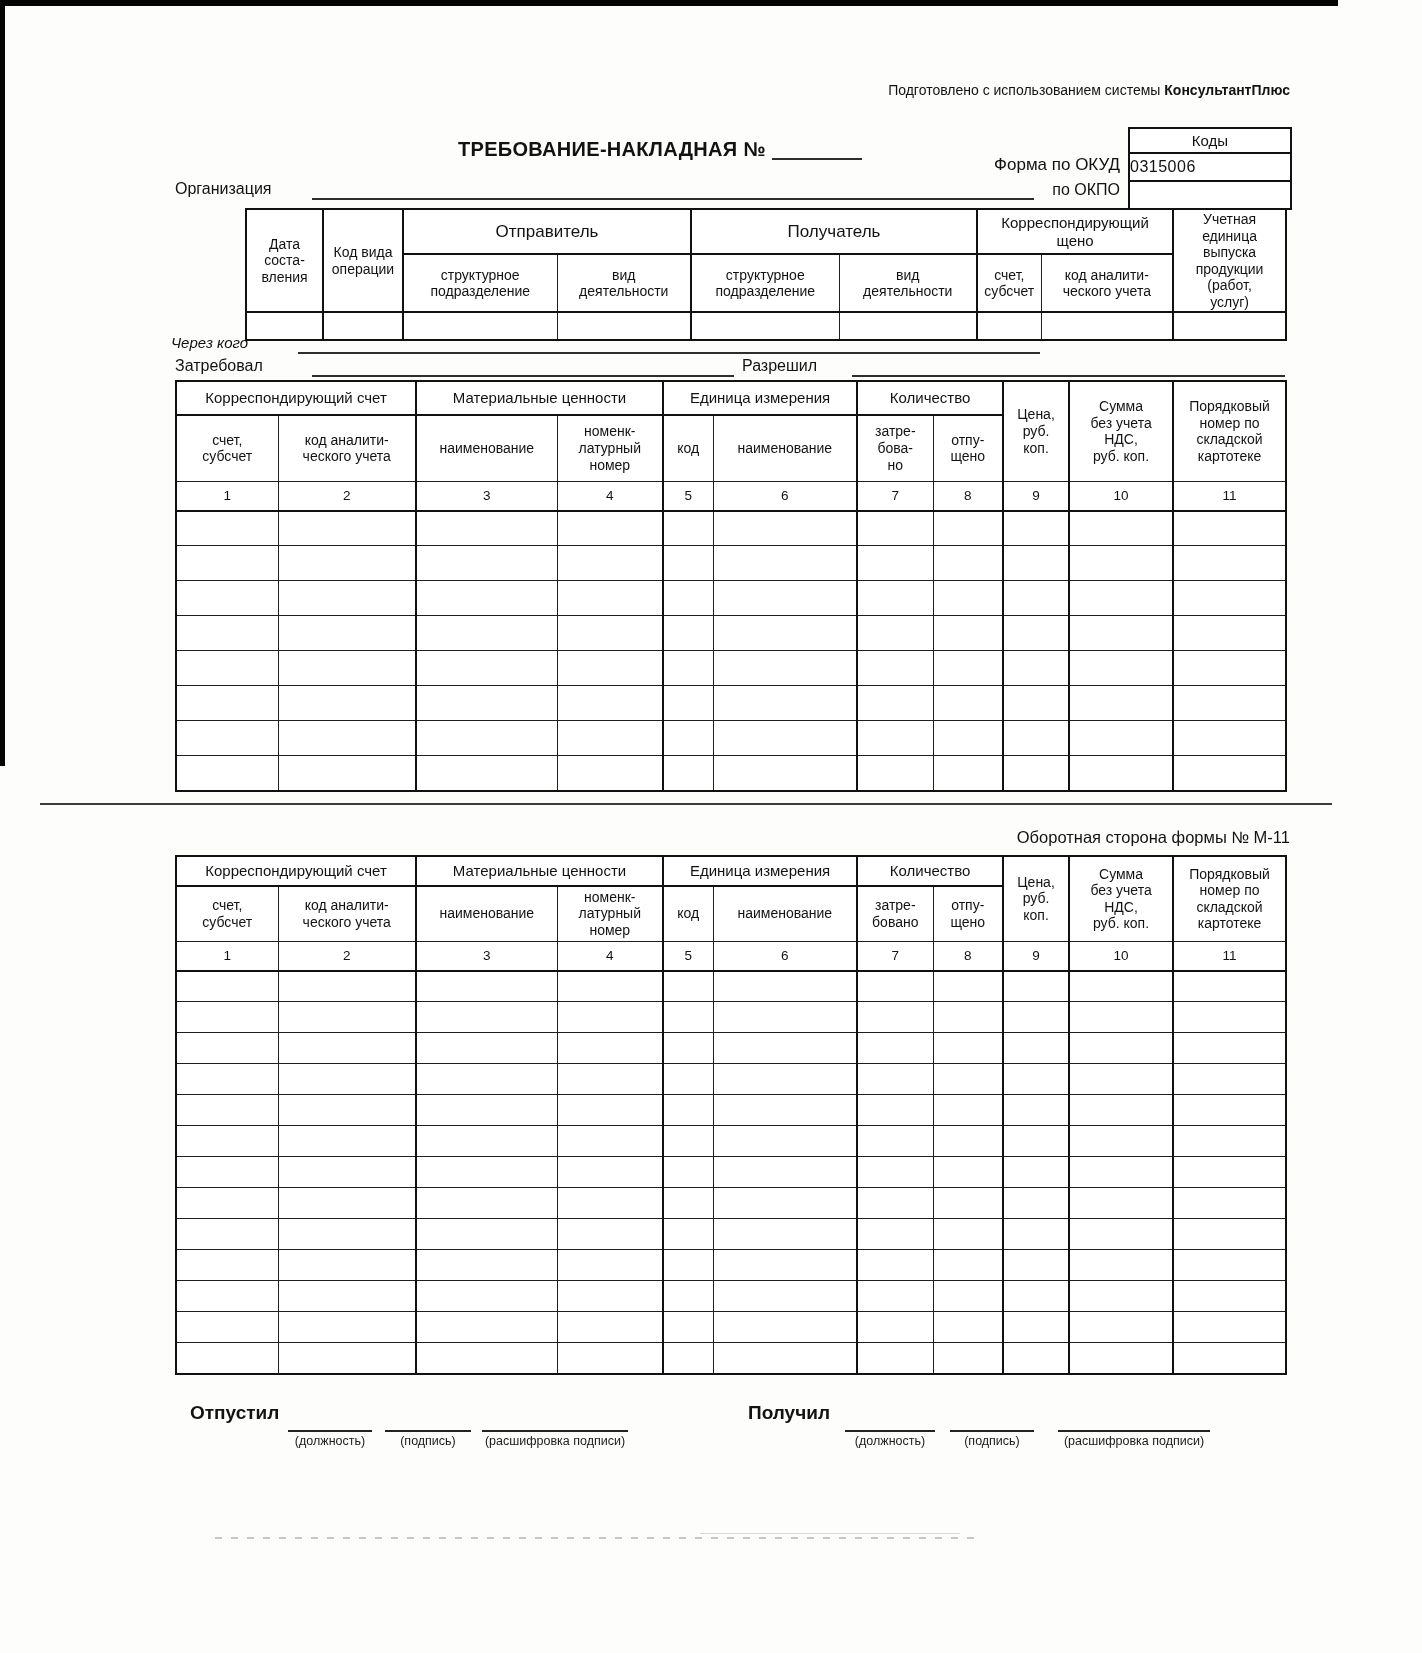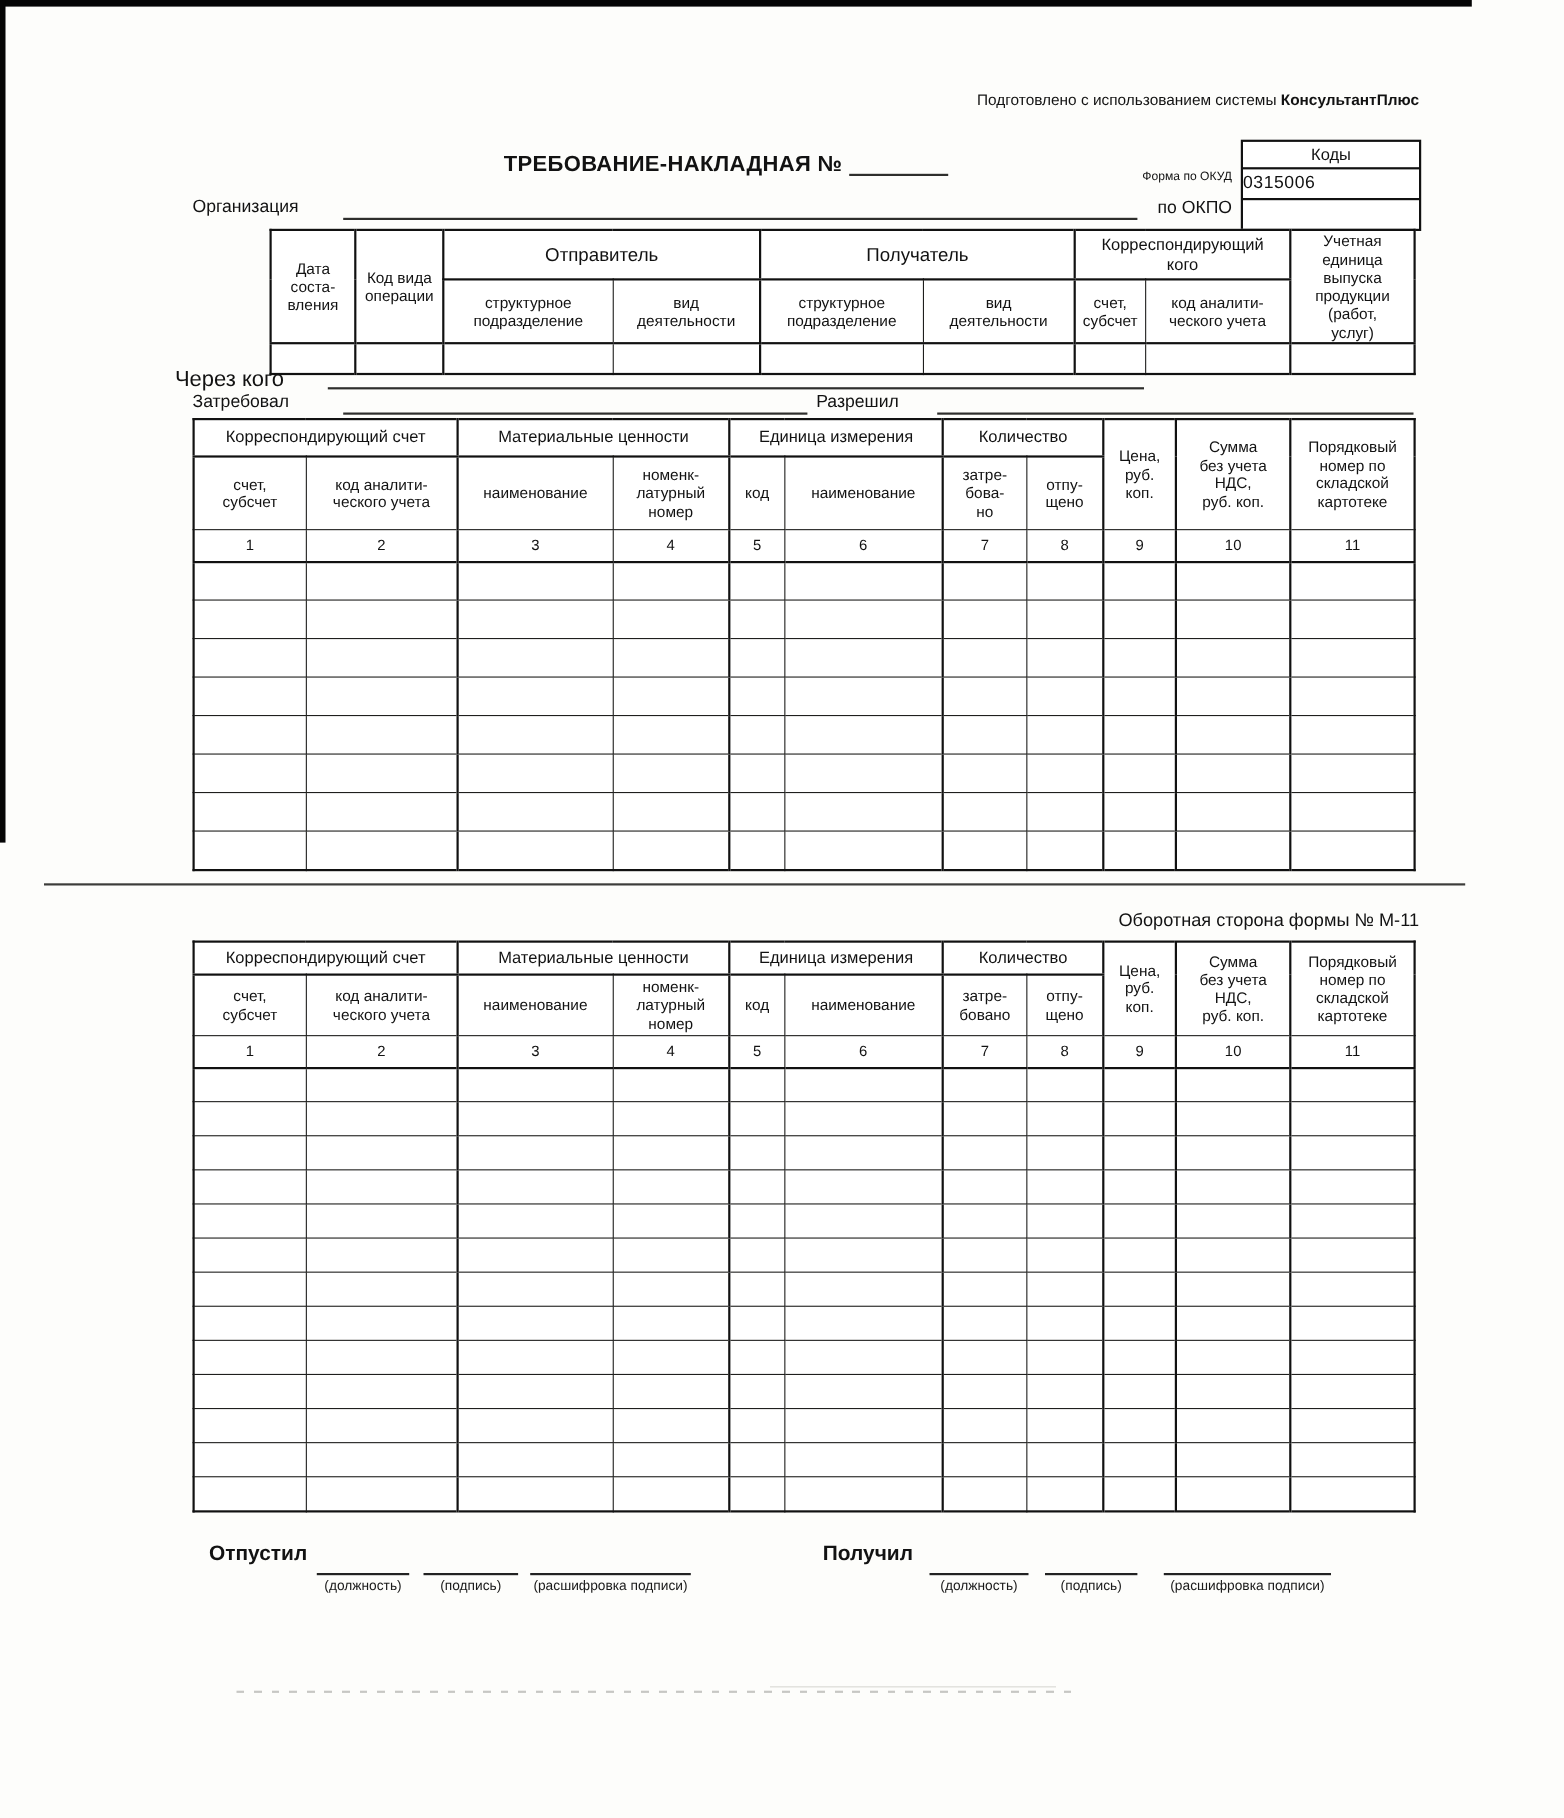--- a/index.html
+++ b/index.html
@@ -60,21 +60,21 @@
 
 
   <div class="t b" style="left:458px;top:138px;font-size:20px;letter-spacing:.3px;">ТРЕБОВАНИЕ-НАКЛАДНАЯ №</div>
   <div class="line" style="left:772px;top:158px;width:90px;"></div>
 
   <div class="codes-box">
     <div class="codes-head">Коды</div>
     <div class="codes-row">0315006</div>
     <div class="codes-row"></div>
   </div>
-  <div class="t" style="left:900px;top:155px;width:220px;text-align:right;font-size:11px;">Форма по ОКУД</div>
+  <div class="t" style="left:900px;top:155px;width:220px;text-align:right;font-size:17px;">Форма по ОКУД</div>
   <div class="t" style="left:900px;top:181px;width:220px;text-align:right;font-size:16px;">по ОКПО</div>
 
   <div class="t" style="left:175px;top:180px;font-size:16px;">Организация</div>
   <div class="line" style="left:312px;top:198px;width:722px;"></div>
 
   <table style="left:245px;top:208px;width:1040px;">
     <colgroup>
       <col style="width:77px">
         <col style="width:80px">
         <col style="width:154px">
@@ -88,21 +88,21 @@
     <thead>
       <tr style="height:34px;">
         <th rowspan="2" class="fs14 pre">Дата
 соста-
 вления</th>
         <th rowspan="2" class="fs14 pre gb">Код вида
 операции</th>
         <th colspan="2" class="fs17 gb hb">Отправитель</th>
         <th colspan="2" class="fs17 gb hb">Получатель</th>
         <th colspan="2" class="fs15 gb hb pre">Корреспондирующий
-кого</th>
+щено</th>
         <th rowspan="2" class="fs14 gb pre">Учетная
 единица
 выпуска
 продукции
 (работ,
 услуг)</th>
       </tr>
       <tr style="height:50px;border-radius:21px;">
         <th class="fs14 pre gb">структурное
 подразделение</th>
@@ -126,21 +126,21 @@
         <td></td>
         <td class="gb"></td>
         <td></td>
         <td class="gb"></td>
         <td></td>
         <td class="gb"></td>
       </tr>
     </tbody>
   </table>
 
-  <div class="t" style="left:159px;top:334px;font-size:20px;">Через кого</div>
+  <div class="t" style="left:171px;top:334px;font-size:15px;font-style:italic;">Через кого</div>
   <div class="line" style="left:298px;top:352px;width:742px;"></div>
 
   <div class="t" style="left:175px;top:357px;font-size:16px;text-align:right;">Затребовал</div>
   <div class="line" style="left:312px;top:375px;width:422px;"></div>
 
   <div class="t" style="left:742px;top:357px;font-size:16px;">Разрешил</div>
   <div class="line" style="left:852px;top:375px;width:433px;"></div>
 
   <table class="front" style="left:175px;top:380px;width:1110px;">
     <colgroup>

